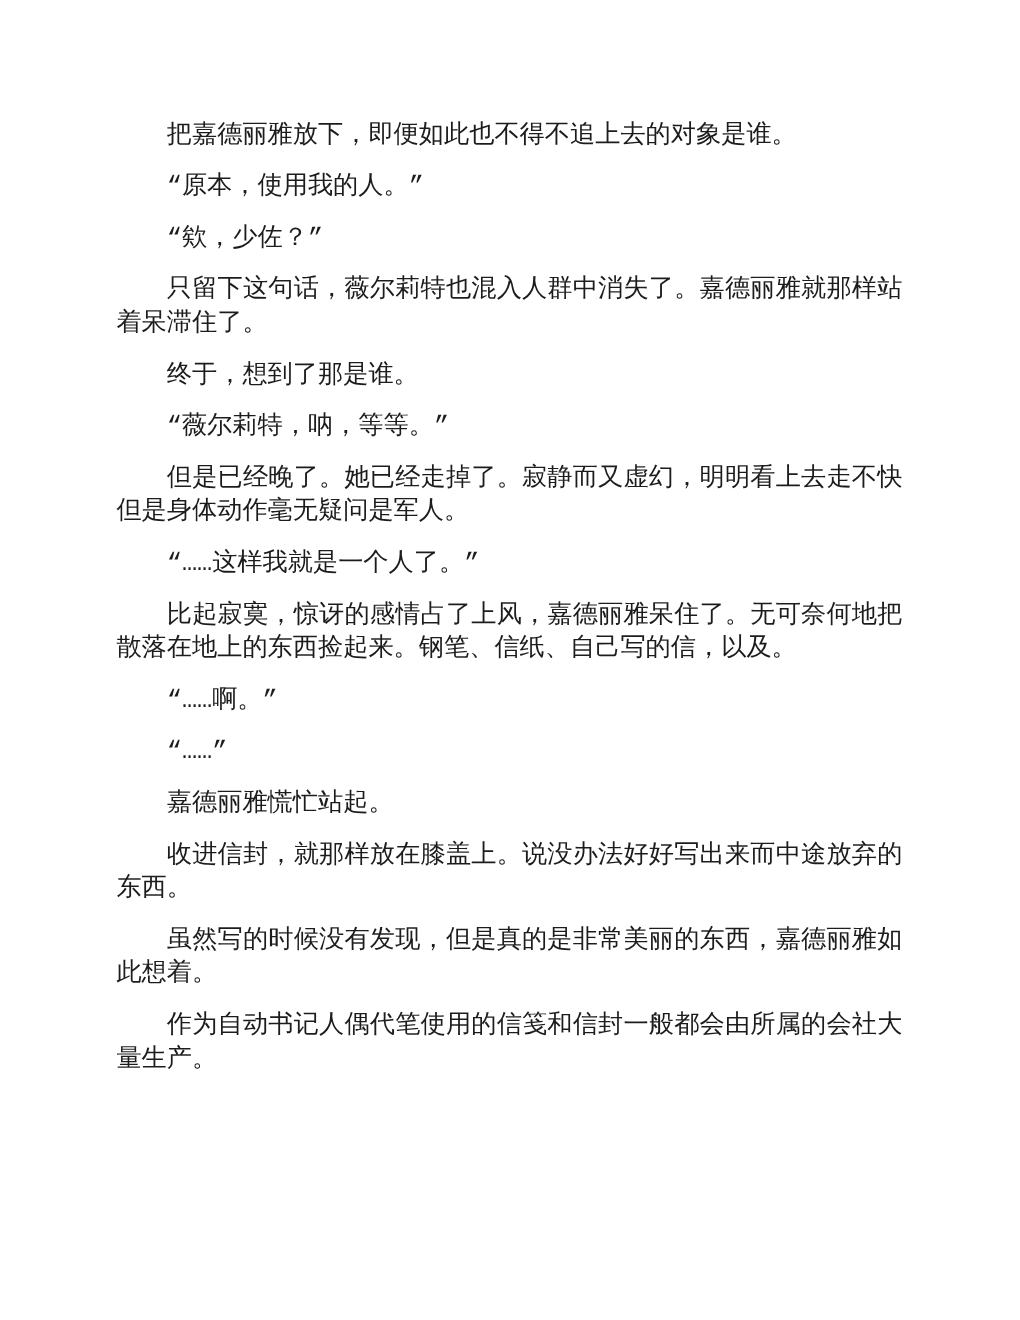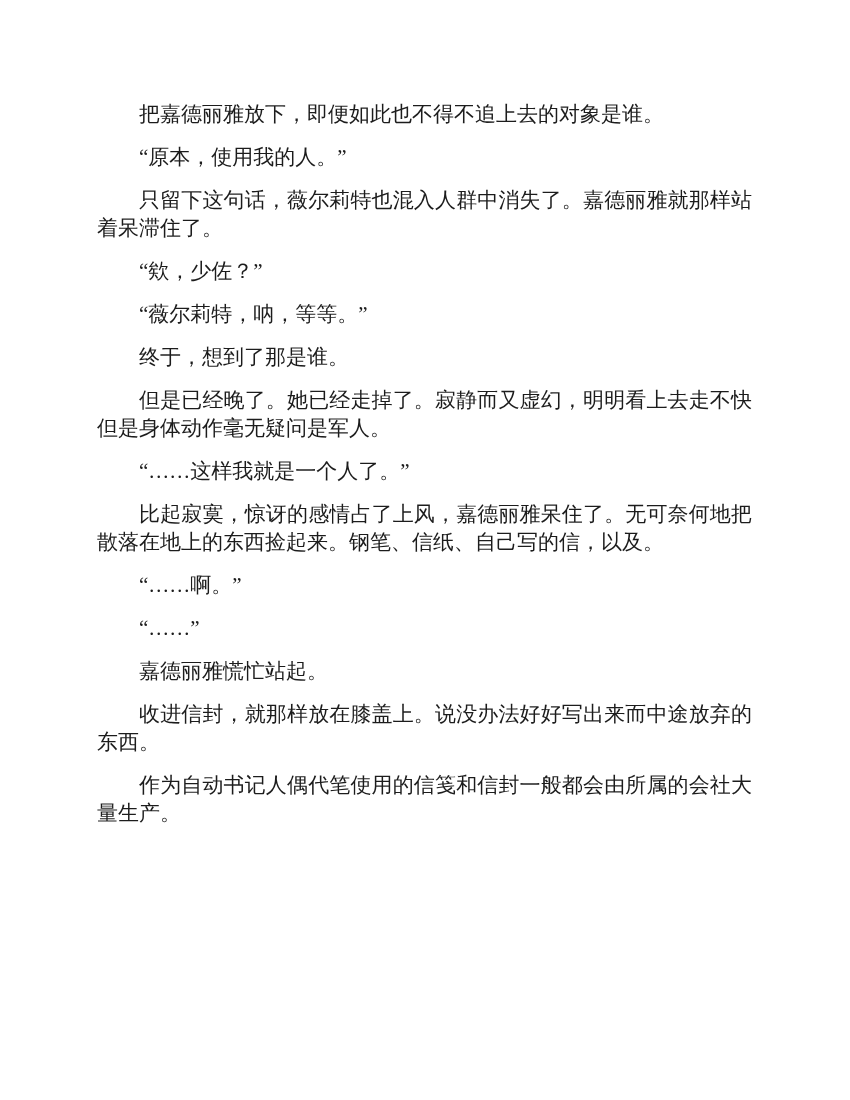--- a/index.html
+++ b/index.html
@@ -6,21 +6,21 @@
     margin: 0;
     padding: 0;
     background: #ffffff;
   }
   .page {
     position: relative;
     width: 850px;
     height: 1100px;
     background: #ffffff;
     overflow: hidden;
-    font-family: Liberation Serif, serif;
+    font-family: Liberation Mono, monospace;
   }
   .text-block {
     position: absolute;
     top: 100px;
     left: 97px;
     width: 655px;
     color: #1c1c1c;
     font-size: 21px;
     line-height: 28px;
     text-align: justify;
@@ -32,26 +32,27 @@
     word-break: break-all;
   }
 </style>
 </head>
 <body>
 
 <div class="page">
   <div class="text-block">
     <p>把嘉德丽雅放下，即便如此也不得不追上去的对象是谁。</p>
     <p>“原本，使用我的人。”</p>
+    <p>“欸，少佐？”</p>
     <p>只留下这句话，薇尔莉特也混入人群中消失了。嘉德丽雅就那样站着呆滞住了。</p>
-    <p>“欸，少佐？”</p>
+    <p>终于，想到了那是谁。</p>
     <p>“薇尔莉特，呐，等等。”</p>
-    <p>终于，想到了那是谁。</p>
     <p>但是已经晚了。她已经走掉了。寂静而又虚幻，明明看上去走不快但是身体动作毫无疑问是军人。</p>
     <p>“……这样我就是一个人了。”</p>
     <p>比起寂寞，惊讶的感情占了上风，嘉德丽雅呆住了。无可奈何地把散落在地上的东西捡起来。钢笔、信纸、自己写的信，以及。</p>
     <p>“……啊。”</p>
     <p>“……”</p>
     <p>嘉德丽雅慌忙站起。</p>
     <p>收进信封，就那样放在膝盖上。说没办法好好写出来而中途放弃的东西。</p>
+    <p>虽然写的时候没有发现，但是真的是非常美丽的东西，嘉德丽雅如此想着。</p>
     <p>作为自动书记人偶代笔使用的信笺和信封一般都会由所属的会社大量生产。</p>
   </div>
 </div>
 
 </body></html>

